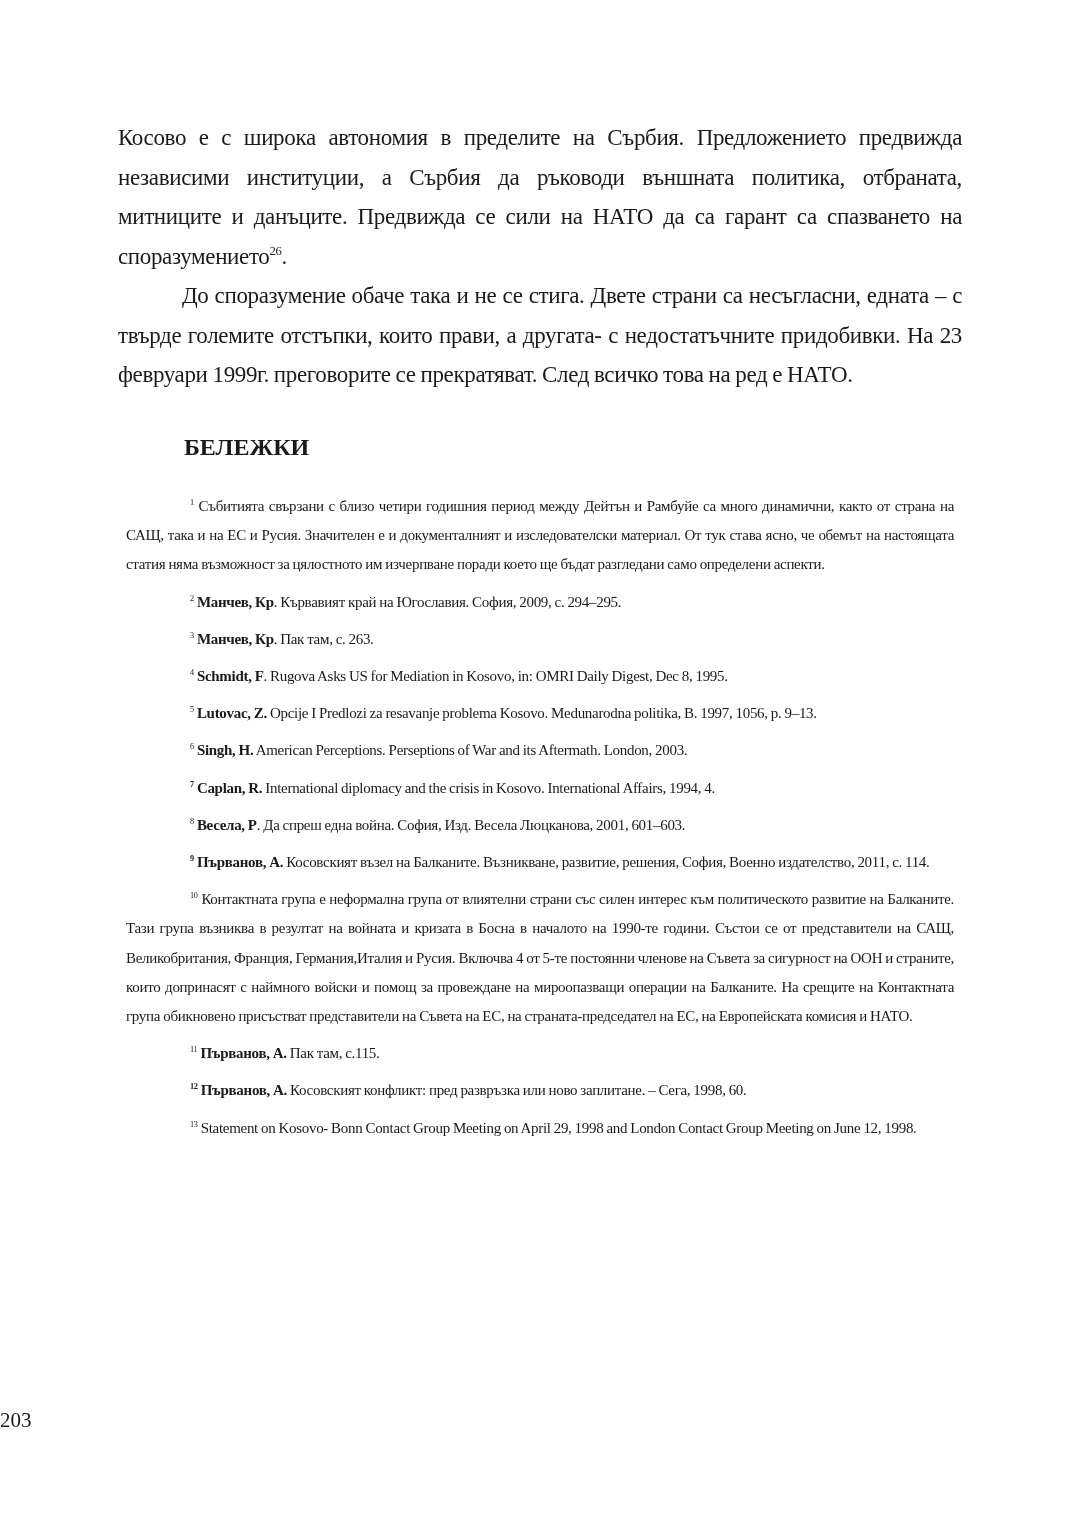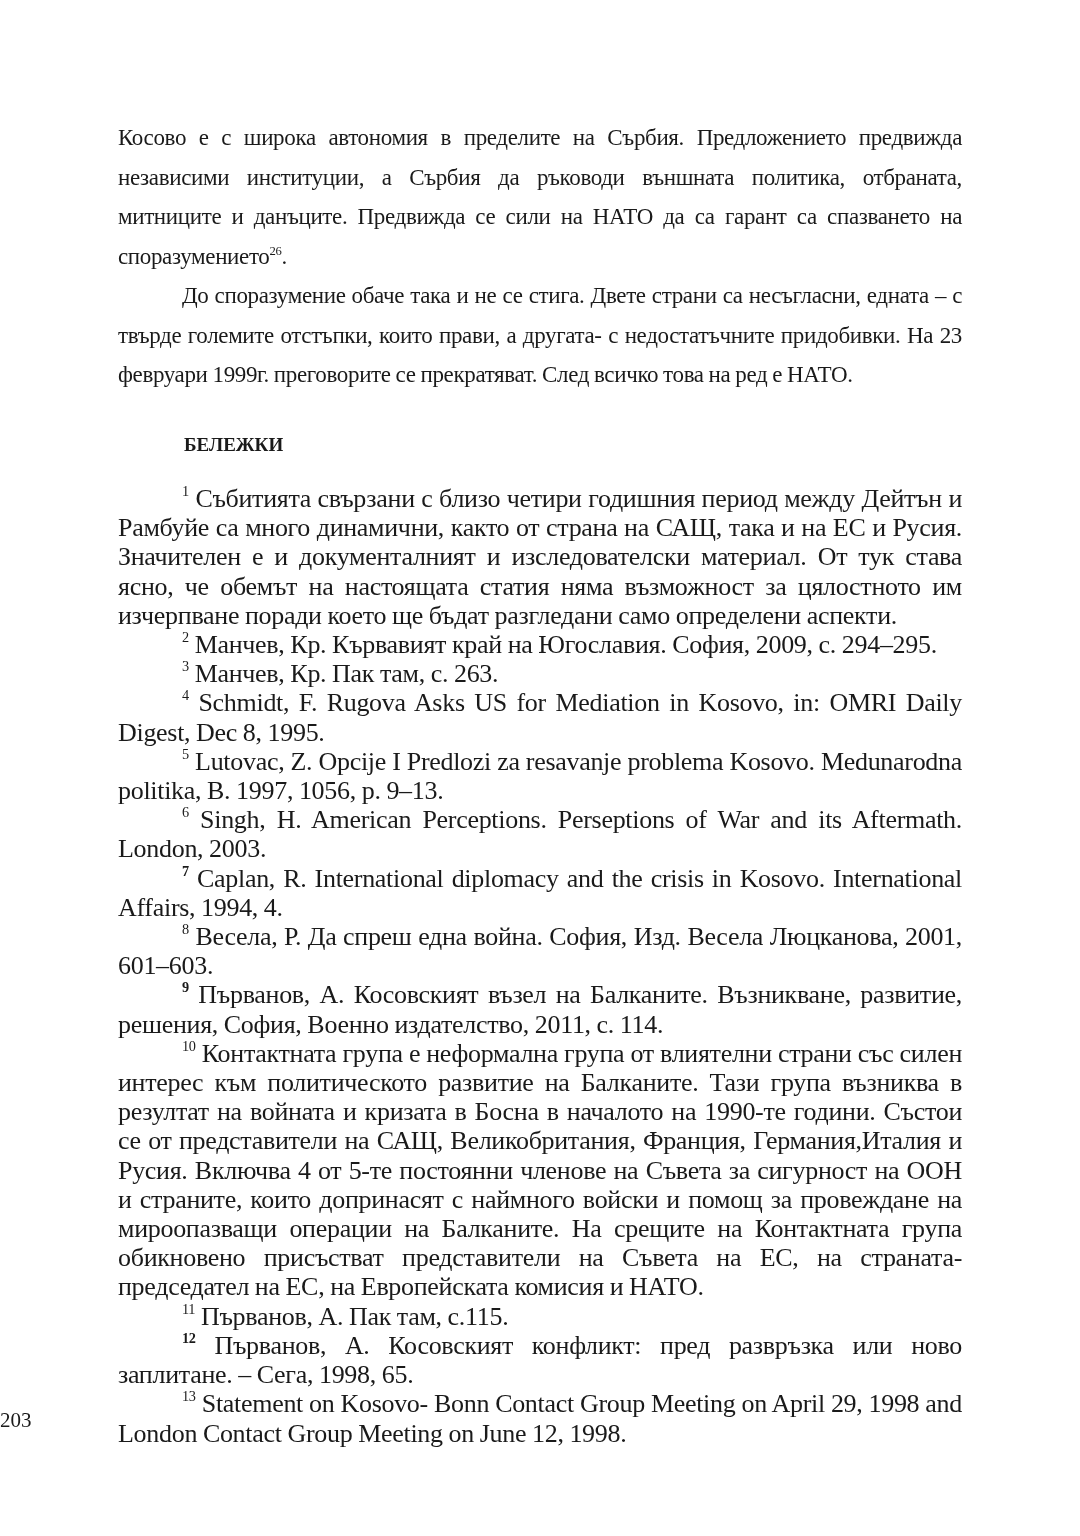--- a/index.html
+++ b/index.html
@@ -32,44 +32,44 @@
     .body-text.indent {
       text-indent: 64px;
     }
     sup {
       font-size: 0.55em;
       line-height: 0;
       vertical-align: 0.75em;
     }
     .heading {
       font-weight: bold;
-      font-size: 19px;
+      font-size: 24px;
       margin: 0;
       position: absolute;
       left: 66px;
       top: 316px;
       letter-spacing: 0px;
     }
     .notes {
       position: absolute;
       left: 0;
       top: 366px;
       width: 844px;
     }
     .note {
-      font-size: 26px;
+      font-size: 15px;
       line-height: 29.2px;
       text-align: justify;
-      margin: 0;
+      margin: 8px;
       text-indent: 64px;
       letter-spacing: -0.3px;
       word-spacing: -0.4px;
     }
     .note .author {
-      font-weight: normal;
+      font-weight: bold;
     }
     .note sup.bold {
       font-weight: bold;
     }
     .page-number {
       position: absolute;
       left: 0;
       width: 1080px;
       top: 1408px;
       font-size: 21px;
@@ -89,18 +89,18 @@
     <p class="note"><sup>2</sup> <span class="author">Манчев, Кр</span><span>. Кървавият край на Югославия. София, 2009, с. 294–295.</span></p>
     <p class="note"><sup>3</sup> <span class="author">Манчев, Кр</span><span>. Пак там, с. 263.</span></p>
     <p class="note"><sup>4</sup> <span class="author">Schmidt, F</span><span>. Rugova Asks US for Mediation in Kosovo, in: OMRI Daily Digest, Dec 8, 1995.</span></p>
     <p class="note"><sup>5</sup> <span class="author">Lutovac, Z.</span><span> Opcije I Predlozi za resavanje problema Kosovo. Medunarodna politika, B. 1997, 1056, p. 9–13.</span></p>
     <p class="note"><sup>6</sup> <span class="author">Singh, H.</span><span> American Perceptions. Perseptions of War and its Aftermath. London, 2003.</span></p>
     <p class="note"><sup class="bold">7</sup> <span class="author">Caplan, R.</span><span> International diplomacy and the crisis in Kosovo. International Affairs, 1994, 4.</span></p>
     <p class="note"><sup>8</sup> <span class="author">Весела, Р</span><span>. Да спреш една война. София, Изд. Весела Люцканова, 2001, 601–603.</span></p>
     <p class="note"><sup class="bold">9</sup> <span class="author">Първанов, А.</span><span> Косовският възел на Балканите. Възникване, развитие, решения, София, Военно издателство, 2011, с. 114.</span></p>
     <p class="note"><sup>10</sup><span> Контактната група е неформална група от влиятелни страни със силен интерес към политическото развитие на Балканите. Тази група възниква в резултат на войната и кризата в Босна в началото на 1990-те години. Състои се от представители на САЩ, Великобритания, Франция, Германия,Италия и Русия. Включва 4 от 5-те постоянни членове на Съвета за сигурност на ООН и страните, които допринасят с наймного войски и помощ за провеждане на мироопазващи операции на Балканите. На срещите на Контактната група обикновено присъстват представители на Съвета на ЕС, на страната-председател на ЕС, на Европейската комисия и НАТО.</span></p>
     <p class="note"><sup>11</sup> <span class="author">Първанов, А.</span><span> Пак там, с.115.</span></p>
-    <p class="note"><sup class="bold">12</sup> <span class="author">Първанов, А.</span><span> Косовският конфликт: пред развръзка или ново заплитане. – Сега, 1998, 65.</span></p>
+    <p class="note"><sup class="bold">12</sup> <span class="author">Първанов, А.</span><span> Косовският конфликт: пред развръзка или ново заплитане. – Сега, 1998, 60.</span></p>
     <p class="note"><sup>13</sup><span> Statement on Kosovo- Bonn Contact Group Meeting on April 29, 1998 and London Contact Group Meeting  on June 12, 1998.</span></p>
   </div>
 </div>
 
 <div class="page-number">203</div>
 
 </body></html>

